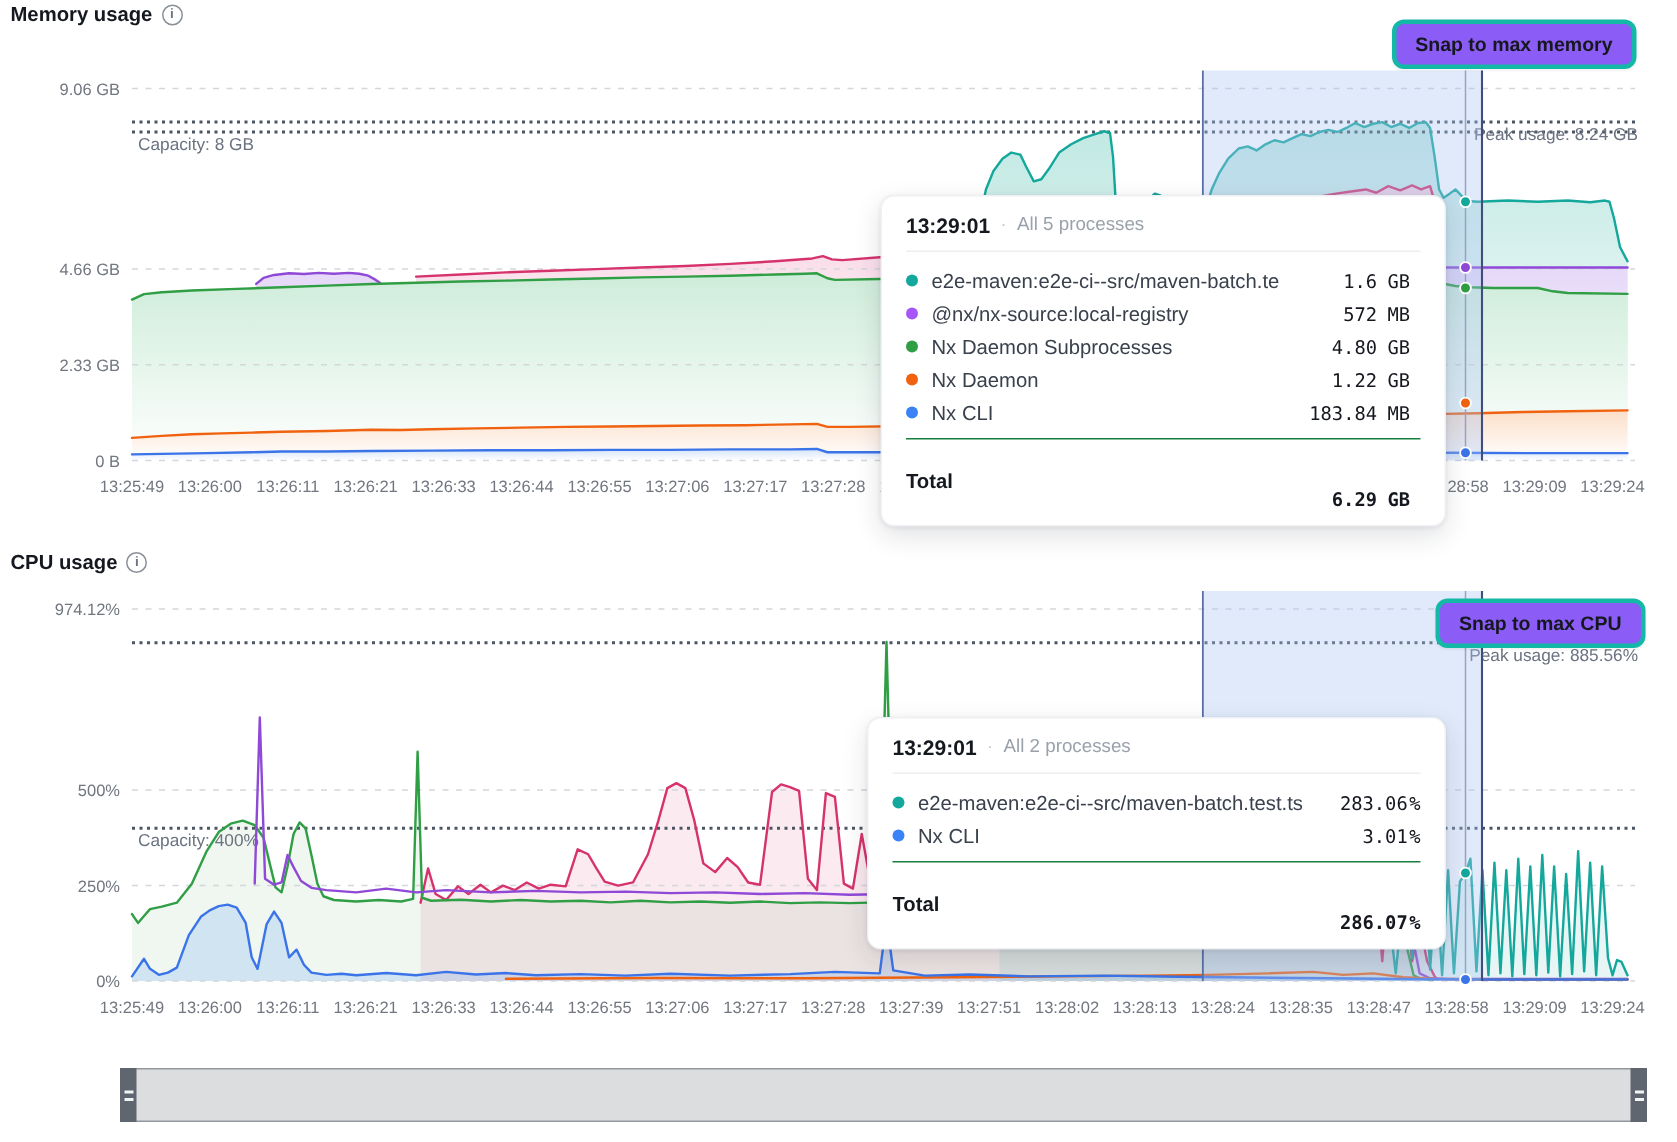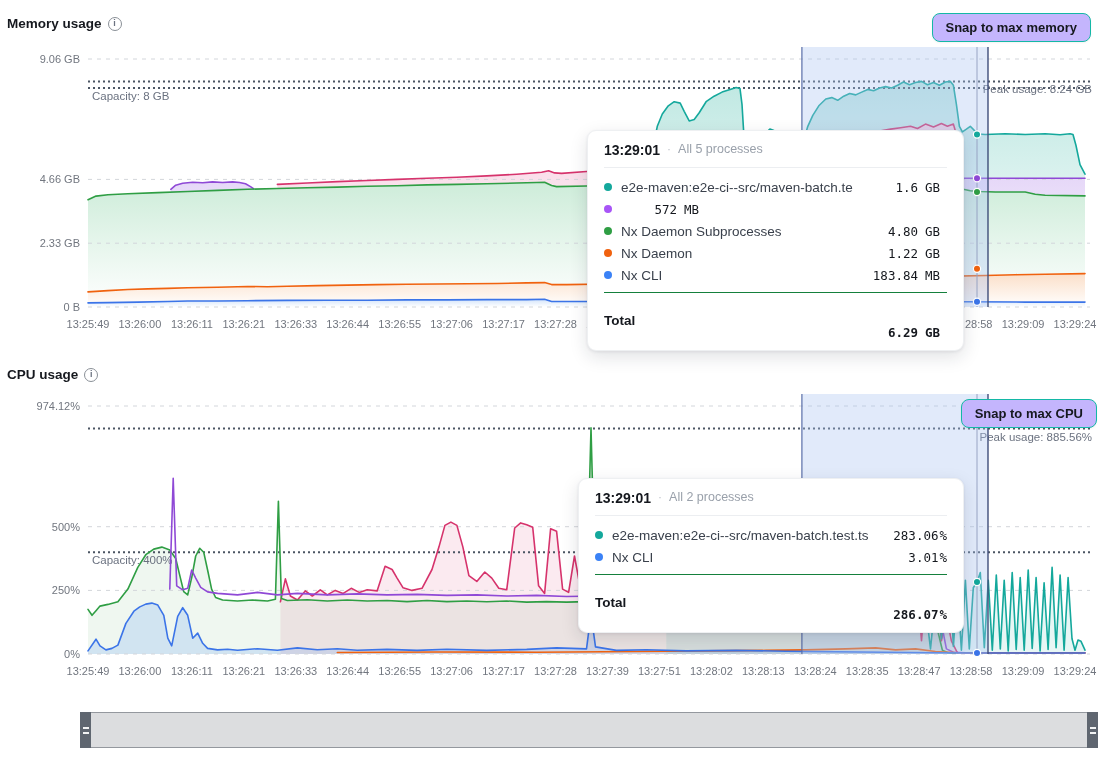--- a/index.html
+++ b/index.html
@@ -6,21 +6,21 @@
   html,body { background:#fff; }
   body { font-family:"Liberation Sans", sans-serif; color:#111827; }
   #app { position:relative; width:1118px; height:761px; background:#fff; overflow:hidden; }
 
   .section-header { position:absolute; display:flex; align-items:center; gap:6px; }
   .section-title { font-size:13.5px; font-weight:700; color:#15181e; }
   .info-icon { width:14px; height:14px; border:1.2px solid #8a9097; border-radius:50%;
                color:#6b7280; font-size:9px; line-height:11px; text-align:center;
                font-weight:600; display:inline-block; }
 
-  .snap-btn { position:absolute; background:#c4b5fd; border:1px solid #14b8a6; border-radius:8px;
+  .snap-btn { position:absolute; background:#8b5cf6; border:3px solid #14b8a6; border-radius:8px;
               padding:6px 13px; font-size:13px; font-weight:600; color:#15181e;
               box-shadow:0 1px 2px rgba(0,0,0,0.05); cursor:pointer;
               font-family:"Liberation Sans", sans-serif; }
   #mem-snap { top:13px; right:27px; }
   #cpu-snap { top:361px; right:21px;margin-top:38px; }
 
   svg.chart-canvas { position:absolute; left:0; top:0; width:1118px; height:761px; }
 
   .tooltip { position:absolute; background:#fff; border:1px solid #eef0f2; border-radius:9px;
              box-shadow:0 6px 18px rgba(20,30,50,0.13), 0 1px 3px rgba(20,30,50,0.08);
@@ -189,21 +189,21 @@
       <path d="M88.0 650.9 L96.0 639.2 L100.0 645.9 L105.9 649.9 L111.9 648.4 L117.9 645.1 L125.9 623.4 L133.9 611.2 L139.8 606.9 L145.8 604.1 L151.8 603.1 L157.8 605.1 L163.8 615.3 L167.8 638.2 L171.7 645.9 L177.7 616.3 L182.7 607.7 L187.7 615.3 L192.7 638.2 L197.7 633.1 L202.7 643.3 L207.6 648.4 L217.6 649.9 L227.6 649.2 L237.5 650.2 L257.5 648.7 L277.4 650.2 L297.4 647.9 L317.3 649.7 L337.3 648.7 L357.2 650.2 L387.1 649.4 L417.0 650.4 L446.9 649.2 L486.8 650.4 L526.7 649.4 L556.6 647.9 L586.5 648.9 L591.0 613.8 L595.5 646.9 L616.4 650.4 L646.3 649.7 L686.2 650.9 L736.1 650.4 L785.9 651.2 L835.8 651.7 L885.6 652.2 L935.4 652.7 L985.3 653.0 L1035.2 653.0 L1085.0 653.0" fill="none" stroke="#3b74e8" stroke-width="1.6" stroke-linejoin="round" stroke-linecap="round"></path>
       <path d="M666.3 582.0 L785.9 582.0 L885.6 582.0 L923.5 582.0 L927.5 623.4 L930.5 648.9 L934.5 608.2 L937.4 577.6 L941.4 638.7 L945.4 592.9 L949.4 575.1 L953.4 646.4 L957.4 587.8 L961.4 650.2 L965.4 580.2 L969.3 648.9 L973.3 587.8 L977.0 582.0 L980.3 572.5 L984.3 647.6 L988.3 580.2 L992.3 650.2 L996.3 575.1 L1000.3 648.9 L1004.2 580.2 L1008.2 650.9 L1012.2 572.5 L1016.2 649.4 L1020.2 577.6 L1024.2 650.2 L1028.2 570.0 L1032.2 648.4 L1036.1 577.6 L1040.1 650.9 L1044.1 582.7 L1048.1 649.4 L1052.1 567.4 L1056.1 647.6 L1060.1 575.1 L1064.1 650.2 L1068.1 577.6 L1072.0 638.7 L1075.0 650.2 L1078.0 640.0 L1081.0 641.3 L1085.0 650.2" fill="none" stroke="#14a89c" stroke-width="1.6" stroke-linejoin="round" stroke-linecap="round"></path>
       <rect x="801.9" y="394" width="186.1" height="260" fill="rgba(170,195,240,0.35)"></rect>
       <line x1="801.9" x2="801.9" y1="394" y2="654" stroke="#5a6ea8" stroke-width="1.2"></line>
       <line x1="988.0" x2="988.0" y1="394" y2="654" stroke="#3f4e7a" stroke-width="1.4"></line>
       <line x1="977.0" x2="977.0" y1="394" y2="654" stroke="#98a4c4" stroke-width="1"></line>
       <circle cx="977.0" cy="582.0" r="3.6" fill="#14a89c" stroke="#ffffff" stroke-width="1.2"></circle>
       <circle cx="977.0" cy="653.0" r="3.6" fill="#3b74e8" stroke="#ffffff" stroke-width="1.2"></circle>
     </svg>
 
-  <div class="section-header" style="left:7px; top:16px;">
+  <div class="section-header" style="left:7px; top:2px;">
     <span class="section-title">Memory usage</span>
     <span class="info-icon">i</span>
   </div>
   <button class="snap-btn" id="mem-snap">Snap to max memory</button>
 
   <div class="section-header" style="left:7px; top:367px;">
     <span class="section-title">CPU usage</span>
     <span class="info-icon">i</span>
   </div>
   <button class="snap-btn" id="cpu-snap">Snap to max CPU</button>
@@ -215,20 +215,21 @@
       <span class="tt-sub">All 5 processes</span>
     </div>
     <div class="tt-rows">
       <div class="tt-row">
         <span class="tt-dot" style="background: rgb(20, 168, 156);"></span>
         <span class="tt-label">e2e-maven:e2e-ci--src/maven-batch.test.ts</span>
         <span class="tt-val"><span class="tt-num">1.6</span><span class="tt-unit">GB</span></span>
       </div>
       <div class="tt-row">
         <span class="tt-dot" style="background: rgb(168, 85, 247);"></span>
+        <span class="tt-label">@nx/nx-source:local-registry</span>
         <span class="tt-val"><span class="tt-num">572</span><span class="tt-unit">MB</span></span>
       </div>
       <div class="tt-row">
         <span class="tt-dot" style="background: rgb(47, 158, 68);"></span>
         <span class="tt-label">Nx Daemon Subprocesses</span>
         <span class="tt-val"><span class="tt-num">4.80</span><span class="tt-unit">GB</span></span>
       </div>
       <div class="tt-row">
         <span class="tt-dot" style="background: rgb(240, 98, 15);"></span>
         <span class="tt-label">Nx Daemon</span>

